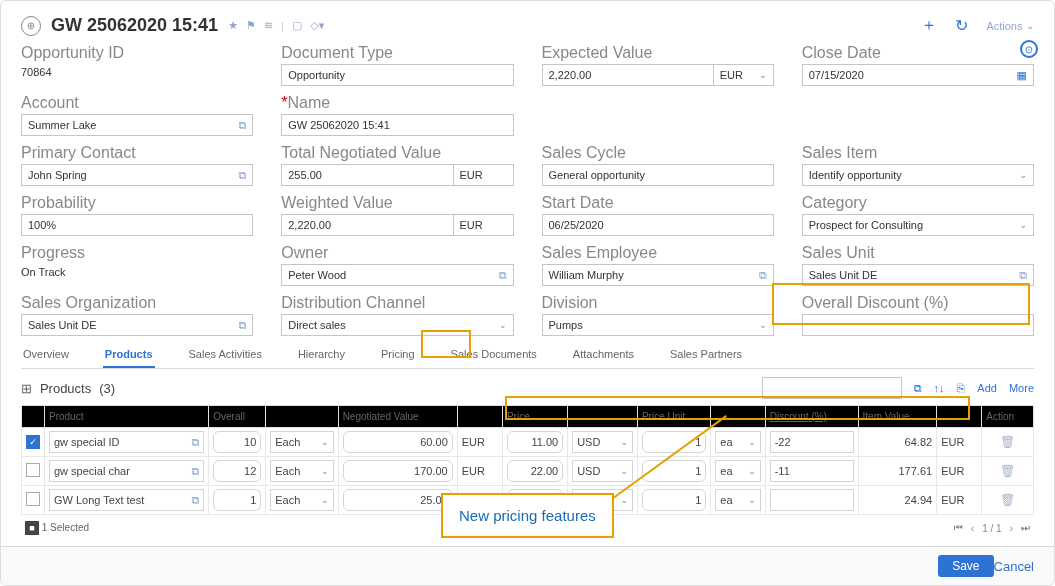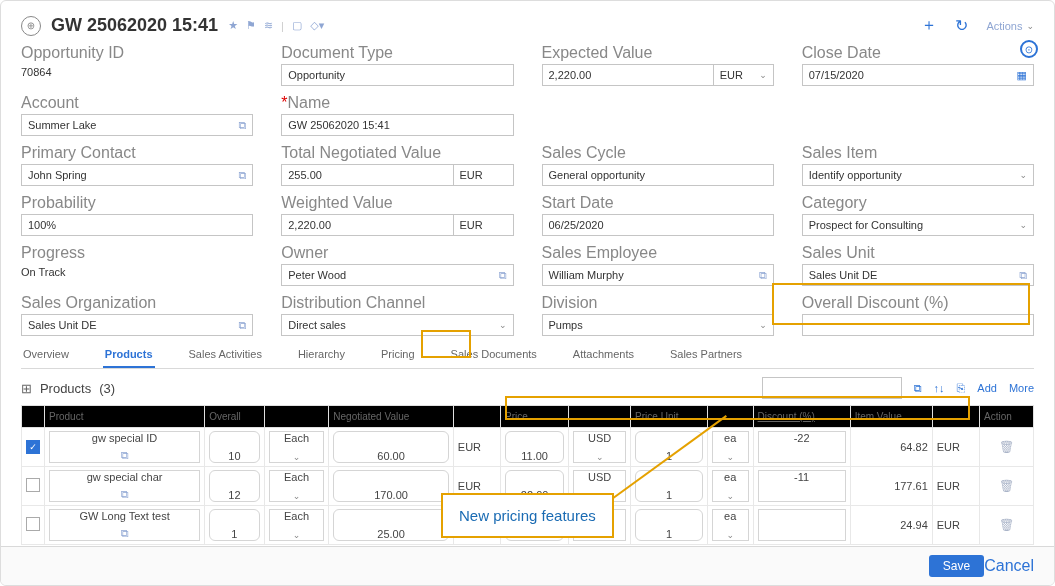--- a/index.html
+++ b/index.html
@@ -32,30 +32,30 @@
   .tab.active { color: #2d73d6; border-bottom-color: #2d73d6; font-weight: 600; }
   .table-header { display: flex; align-items: center; justify-content: space-between; padding: 8px 0 6px 0; }
   .table-title { display: flex; align-items: center; gap: 8px; font-size: 13px; color: #444; }
   .table-title .icn { color: #666; }
   .table-actions { display: flex; align-items: center; gap: 12px; color: #2d73d6; }
   .table-actions .search-box { border: 1px solid #c5c5c5; height: 22px; width: 140px; }
   .table-actions span { cursor: pointer; }
   table { width: 100%; border-collapse: collapse; }
   th { text-align: left; font-weight: 400; color: #666; font-size: 10px; padding: 5px 4px; border: 1px solid #e0e0e0; background: #000000; }
   td { padding: 3px 4px; border: 1px solid #e8e8e8; font-size: 11px; vertical-align: middle; }
-  .cell-inp { display: flex; align-items: center; height: 32px; border: 1px solid #d5d5d5; padding: 0 4px; justify-content: space-between; background: #fff; flex-direction: column; }
+  .cell-inp { display: flex; align-items: center; height: 22px; border: 1px solid #d5d5d5; padding: 0 4px; justify-content: space-between; background: #fff; }
   .cell-inp.numr { justify-content: flex-end; border-radius: 6px; }
   .chk { width: 14px; height: 14px; border: 1px solid #aaa; display: inline-block; }
   .chk.on { background: #2d73d6; border-color: #2d73d6; color: #fff; display: inline-flex; align-items: center; justify-content: center; font-size: 9px; }
   .del-ic { color: #aab4c8; cursor: pointer; font-size: 12px; }
   .table-footer { display: flex; justify-content: space-between; align-items: center; padding: 6px 4px; font-size: 10px; color: #666; }
   .pager { display: flex; gap: 8px; align-items: center; color: #888; }
   .bottom-bar { position: absolute; bottom: 0; left: 0; right: 0; display: flex; justify-content: flex-end; gap: 0; padding: 8px 20px; border-top: 1px solid #d9d9d9; background: #fafafa; align-items: center; }
   .btn-save { background: #2d73d6; color: #fff; padding: 4px 14px; border-radius: 3px; border: none; cursor: pointer; font-size: 12px; }
-  .btn-cancel { color: #2d73d6; cursor: pointer; font-size: 16px; }
+  .btn-cancel { color: #2d73d6; cursor: pointer; font-size: 13px; }
   
   .hl { position: absolute; border: 2px solid #e5a100; pointer-events: none; }
   .callout-box { position: absolute; border: 2px solid #e5a100; background: #fff; color: #1a6bb3; font-size: 15px; padding: 12px 16px; }
   .callout-line { position: absolute; background: #e5a100; height: 2px; transform-origin: left center; }
   th.underlined { text-decoration: underline; }
 </style>
 </head>
 <body>
 
 <div class="page">

